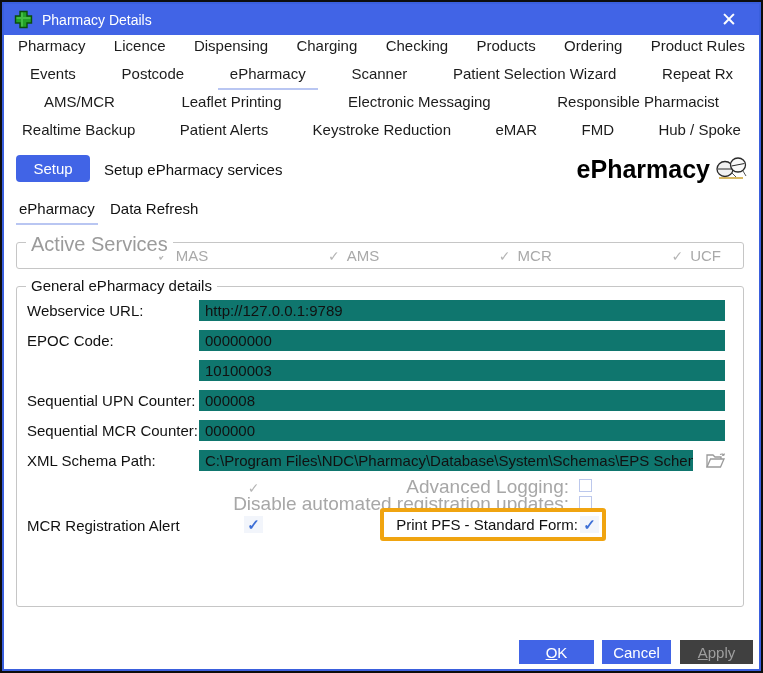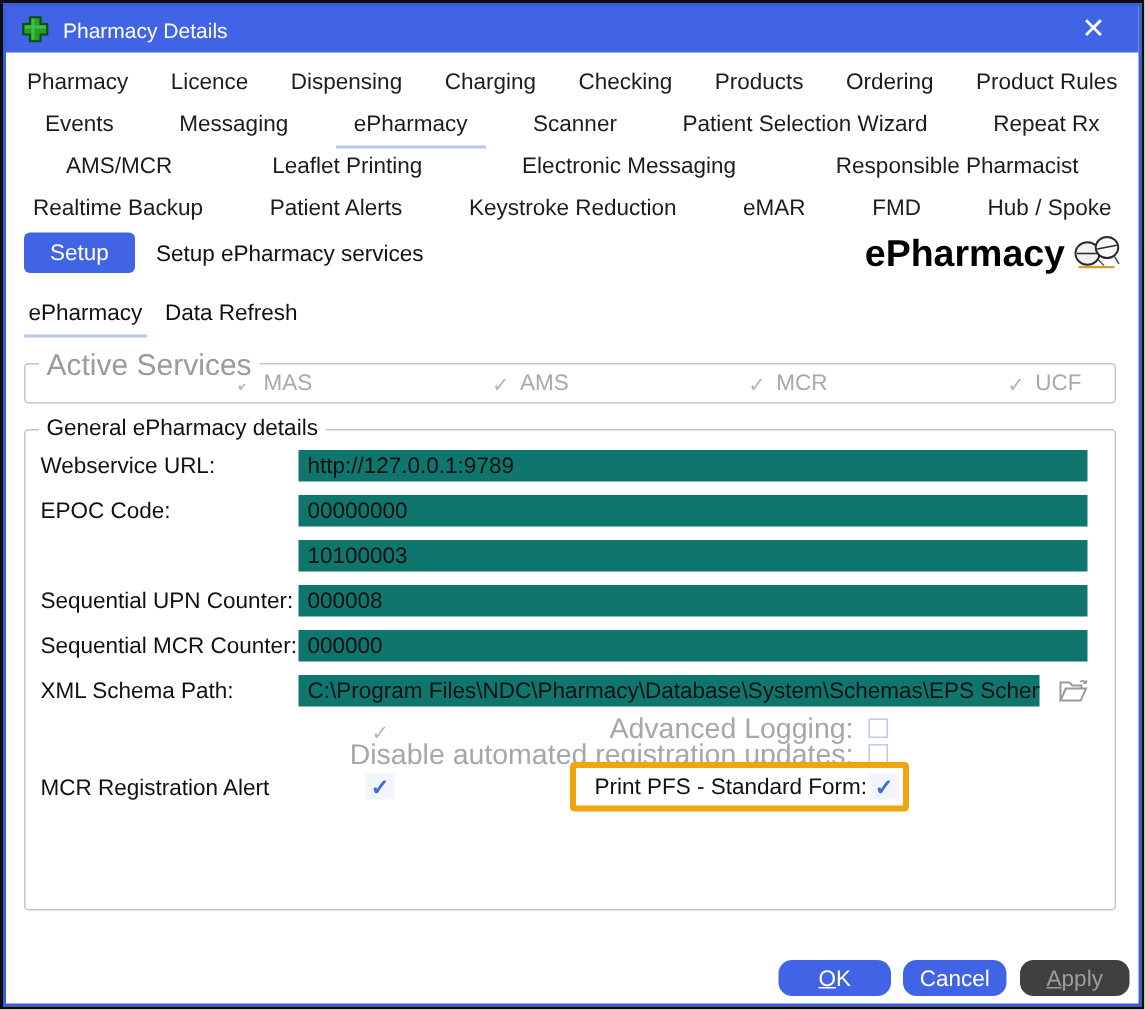--- a/index.html
+++ b/index.html
@@ -16,21 +16,21 @@
   .titlebar{
     position:absolute; left:2px; top:2px; right:2px; height:31px;
     background:#4164e6; display:flex; align-items:center; padding:0 10px; gap:9px;
   }
   .title-text{ color:#ffffff; font-size:14px; }
   .close-btn{ margin-left:auto; color:#ffffff; font-size:19px; line-height:1; padding:0 12px; cursor:default; font-weight:300;}
 
   
   .tabrow{
     position:absolute; left:4px; right:4px; height:26px;
-    display:flex; justify-content:space-between; align-items:flex-end;
+    display:flex; justify-content:space-between; align-items:flex-start;
     font-size:15px; color:#1c1c1c;
   }
   .tabrow span{ white-space:nowrap; cursor:default; }
   #tabrow1{ top:35px; padding:0 12px; }
   #tabrow2{ top:63px; padding:0 24px; }
   #tabrow3{ top:91px; padding:0 38px; }
   #tabrow4{ top:119px; padding:0 16px; }
   .tab-selected{ position:relative; }
   .tab-selected::after{
     content:""; position:absolute; left:-12px; right:-12px; bottom:-8px;
@@ -108,21 +108,21 @@
   }
   .highlight-box .hl-label{ font-size:15px; color:#111; white-space:nowrap; }
 
   .folder-btn{
     position:absolute; left:686px; top:161px; width:26px; height:24px;
     background:transparent; border:none; display:flex; align-items:center; justify-content:center;
   }
 
   
   .btn{
-    position:absolute; top:638px; height:24px; border:none; border-radius:9px;
+    position:absolute; top:638px; height:24px; border:none; border-radius:0;
     font-size:15px; font-family:"Liberation Sans",sans-serif;
     display:flex; align-items:center; justify-content:center; color:#fff;
   }
   #btn-ok{ left:517px; width:75px; background:#4164e6; }
   #btn-cancel{ left:600px; width:69px; background:#4164e6; }
   #btn-apply{ left:678px; width:73px; background:#404040; color:#9e9e9e; }
   .u{ text-decoration:underline; }
 </style>
 </head>
 <body>
@@ -143,21 +143,21 @@
     <span>Licence</span>
     <span>Dispensing</span>
     <span>Charging</span>
     <span>Checking</span>
     <span>Products</span>
     <span>Ordering</span>
     <span>Product Rules</span>
   </div>
   <div class="tabrow" id="tabrow2">
     <span>Events</span>
-    <span>Messaging</span>
+    <span>Postcode</span>
     <span class="tab-selected">ePharmacy</span>
     <span>Scanner</span>
     <span>Patient Selection Wizard</span>
     <span>Repeat Rx</span>
   </div>
   <div class="tabrow" id="tabrow3">
     <span>AMS/MCR</span>
     <span>Leaflet Printing</span>
     <span>Electronic Messaging</span>
     <span>Responsible Pharmacist</span>

